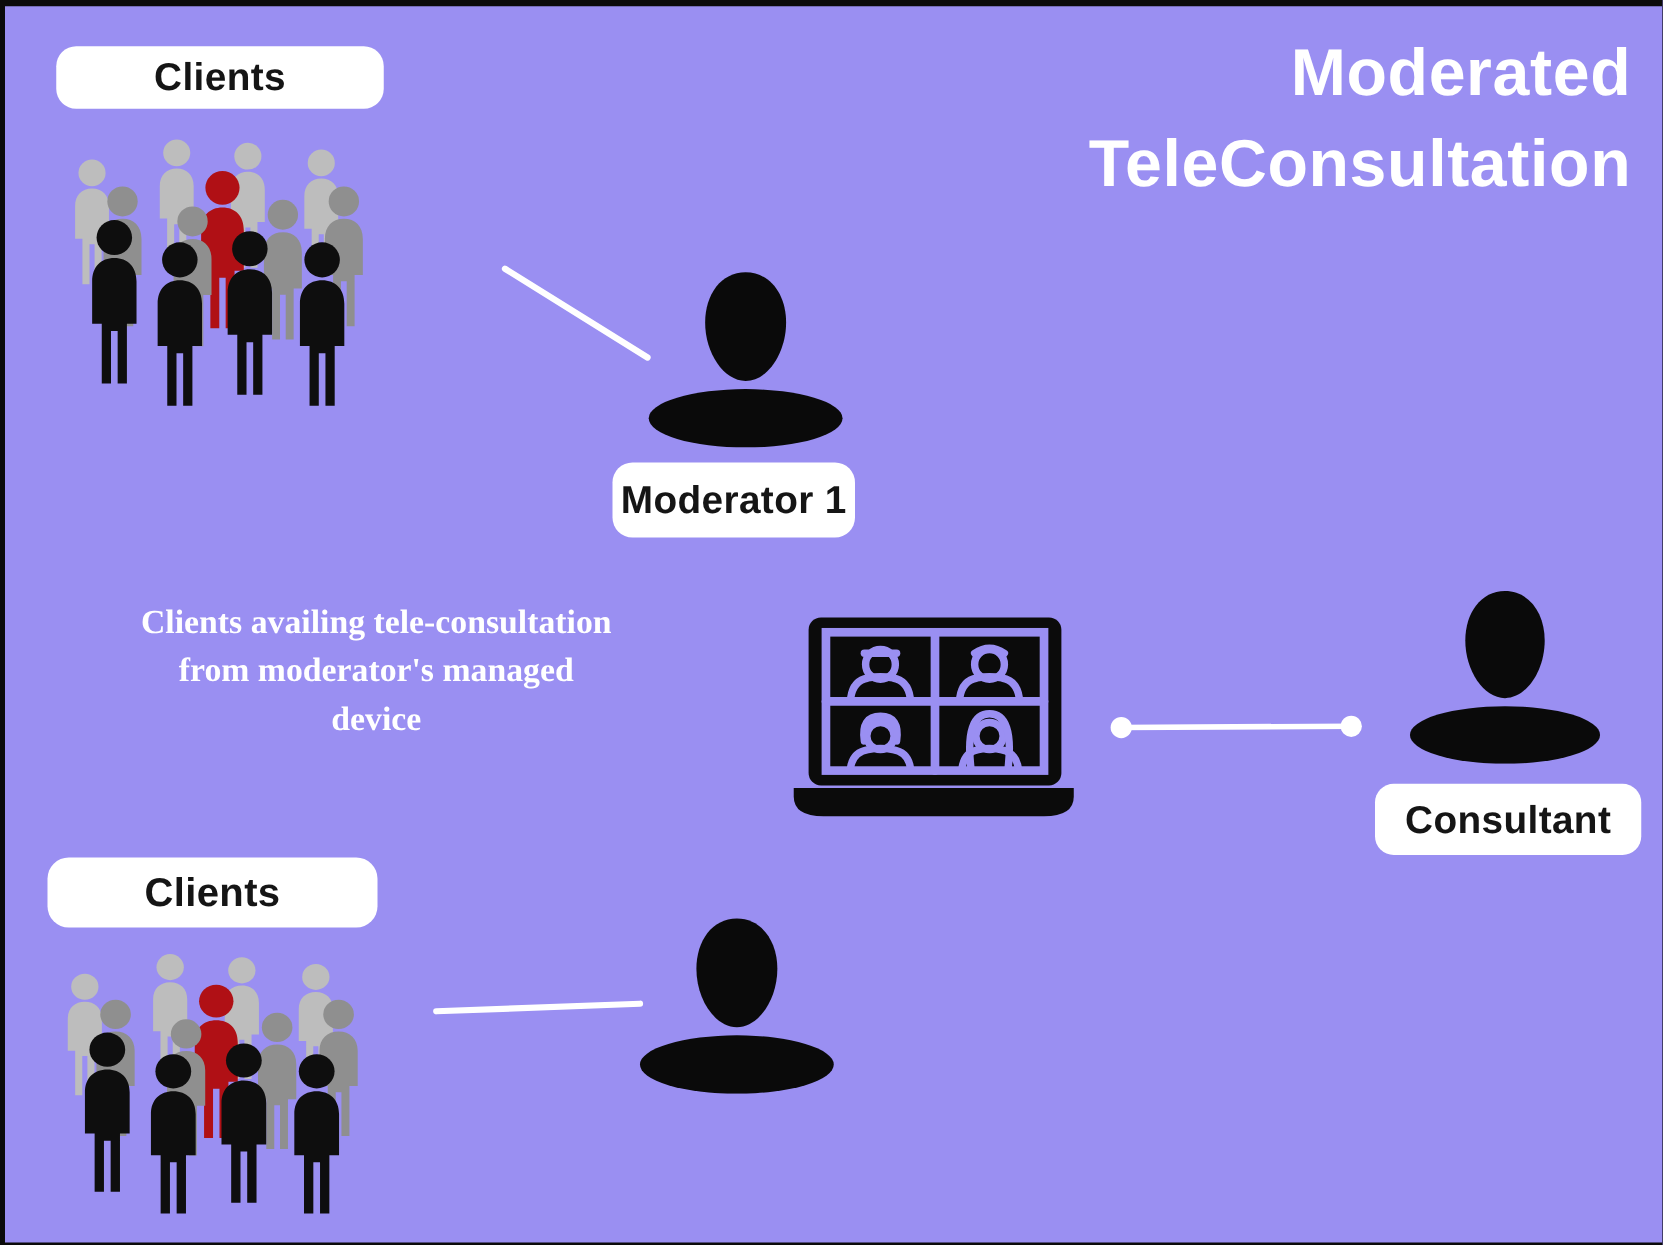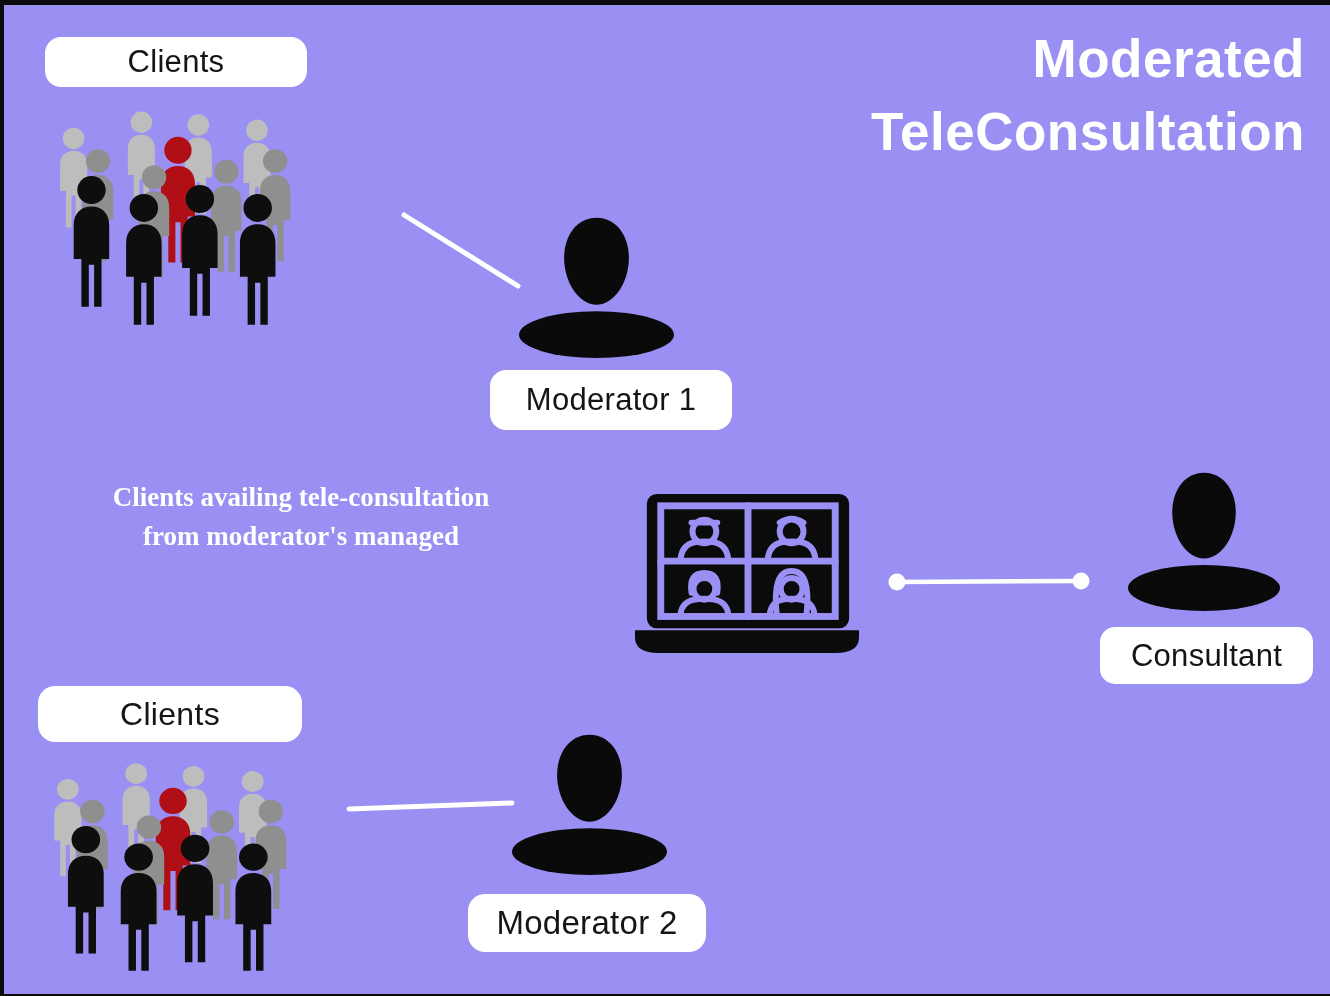--- a/index.html
+++ b/index.html
@@ -14,24 +14,24 @@
     background:var(--background);
     font-family:"Liberation Sans", sans-serif;
   }
   .frame{position:absolute; inset:0; border-top:5px solid #0b0b0b;
     border-left:4px solid #0b0b0b; border-bottom:2px solid #0b0b0b;
     pointer-events:none; z-index:60;}
   .abs{position:absolute;}
   .card{
     position:absolute; background:var(--card-bg); color:var(--card-text);
     display:flex; align-items:center; justify-content:center;
-    font-weight:normal; letter-spacing:.3px; z-index:20;
+    font-weight:bold; letter-spacing:.3px; z-index:20;
   }
   .card-clients-top{left:45px; top:37px; width:262px; height:50px; border-radius:16px; font-size:31px;}
-  .card-moderator1{left:490px; top:370px; width:242px; height:60px; border-radius:16px; font-size:31px;}
+  .card-moderator1{left:490px; top:370px; width:194px; height:60px; border-radius:16px; font-size:31px;}
   .card-consultant{left:1100px; top:627px; width:213px; height:57px; border-radius:15px; font-size:31px;}
   .card-clients-bottom{left:38px; top:686px; width:264px; height:56px; border-radius:17px; font-size:32px;}
   .card-moderator2{left:468px; top:894px; width:238px; height:58px; border-radius:17px; font-size:33px;}
   .title{
     left:760px; top:22px; width:545px; text-align:right;
     color:var(--title-text); font-weight:bold; font-size:53px; line-height:1.38;
     letter-spacing:.5px; z-index:10;
   }
   .description{
     left:40px; top:478px; width:522px; text-align:center;
@@ -116,20 +116,21 @@
   <svg class="abs avatar avatar-mod1" viewBox="0 0 160 152" preserveAspectRatio="none" fill="var(--silhouette)">
     <use href="#avatar-shape"></use>
   </svg>
   <div class="card card-moderator1">
     <span>Moderator 1</span>
   </div>
 
   <div class="abs description">
     <div>Clients availing tele-consultation</div>
     <div>from moderator's managed</div>
+    <div>device</div>
   </div>
 
   <svg class="abs laptop laptop-icon" viewBox="0 0 230 165" preserveAspectRatio="none">
     <path d="M2 140 L228 140 L228 147 Q228 163 204 163 L26 163 Q2 163 2 147 Z" fill="#0b0b0b"></path>
     <rect x="14" y="2" width="204" height="136" rx="10" fill="#0b0b0b"></rect>
     <rect class="lp-stroke" x="28" y="14" width="176" height="112" stroke-width="7"></rect>
     <line class="lp-stroke" x1="116" y1="14" x2="116" y2="126" stroke-width="7"></line>
     <line class="lp-stroke" x1="28" y1="70" x2="204" y2="70" stroke-width="7"></line>
 
     <g>
@@ -167,18 +168,15 @@
   <div class="card card-clients-bottom">
     <span>Clients</span>
   </div>
   <svg class="abs crowd crowd-bottom" viewBox="0 0 290 258" preserveAspectRatio="none">
     <use href="#crowd"></use>
   </svg>
 
   <svg class="abs avatar avatar-mod2" viewBox="0 0 160 152" preserveAspectRatio="none" fill="var(--silhouette)">
     <use href="#avatar-shape"></use>
   </svg>
-  <div class="card card-moderator2">
-    <span>Moderator 2</span>
-  </div>
 
   <div class="frame"></div>
 </div>
 
 </body></html>

